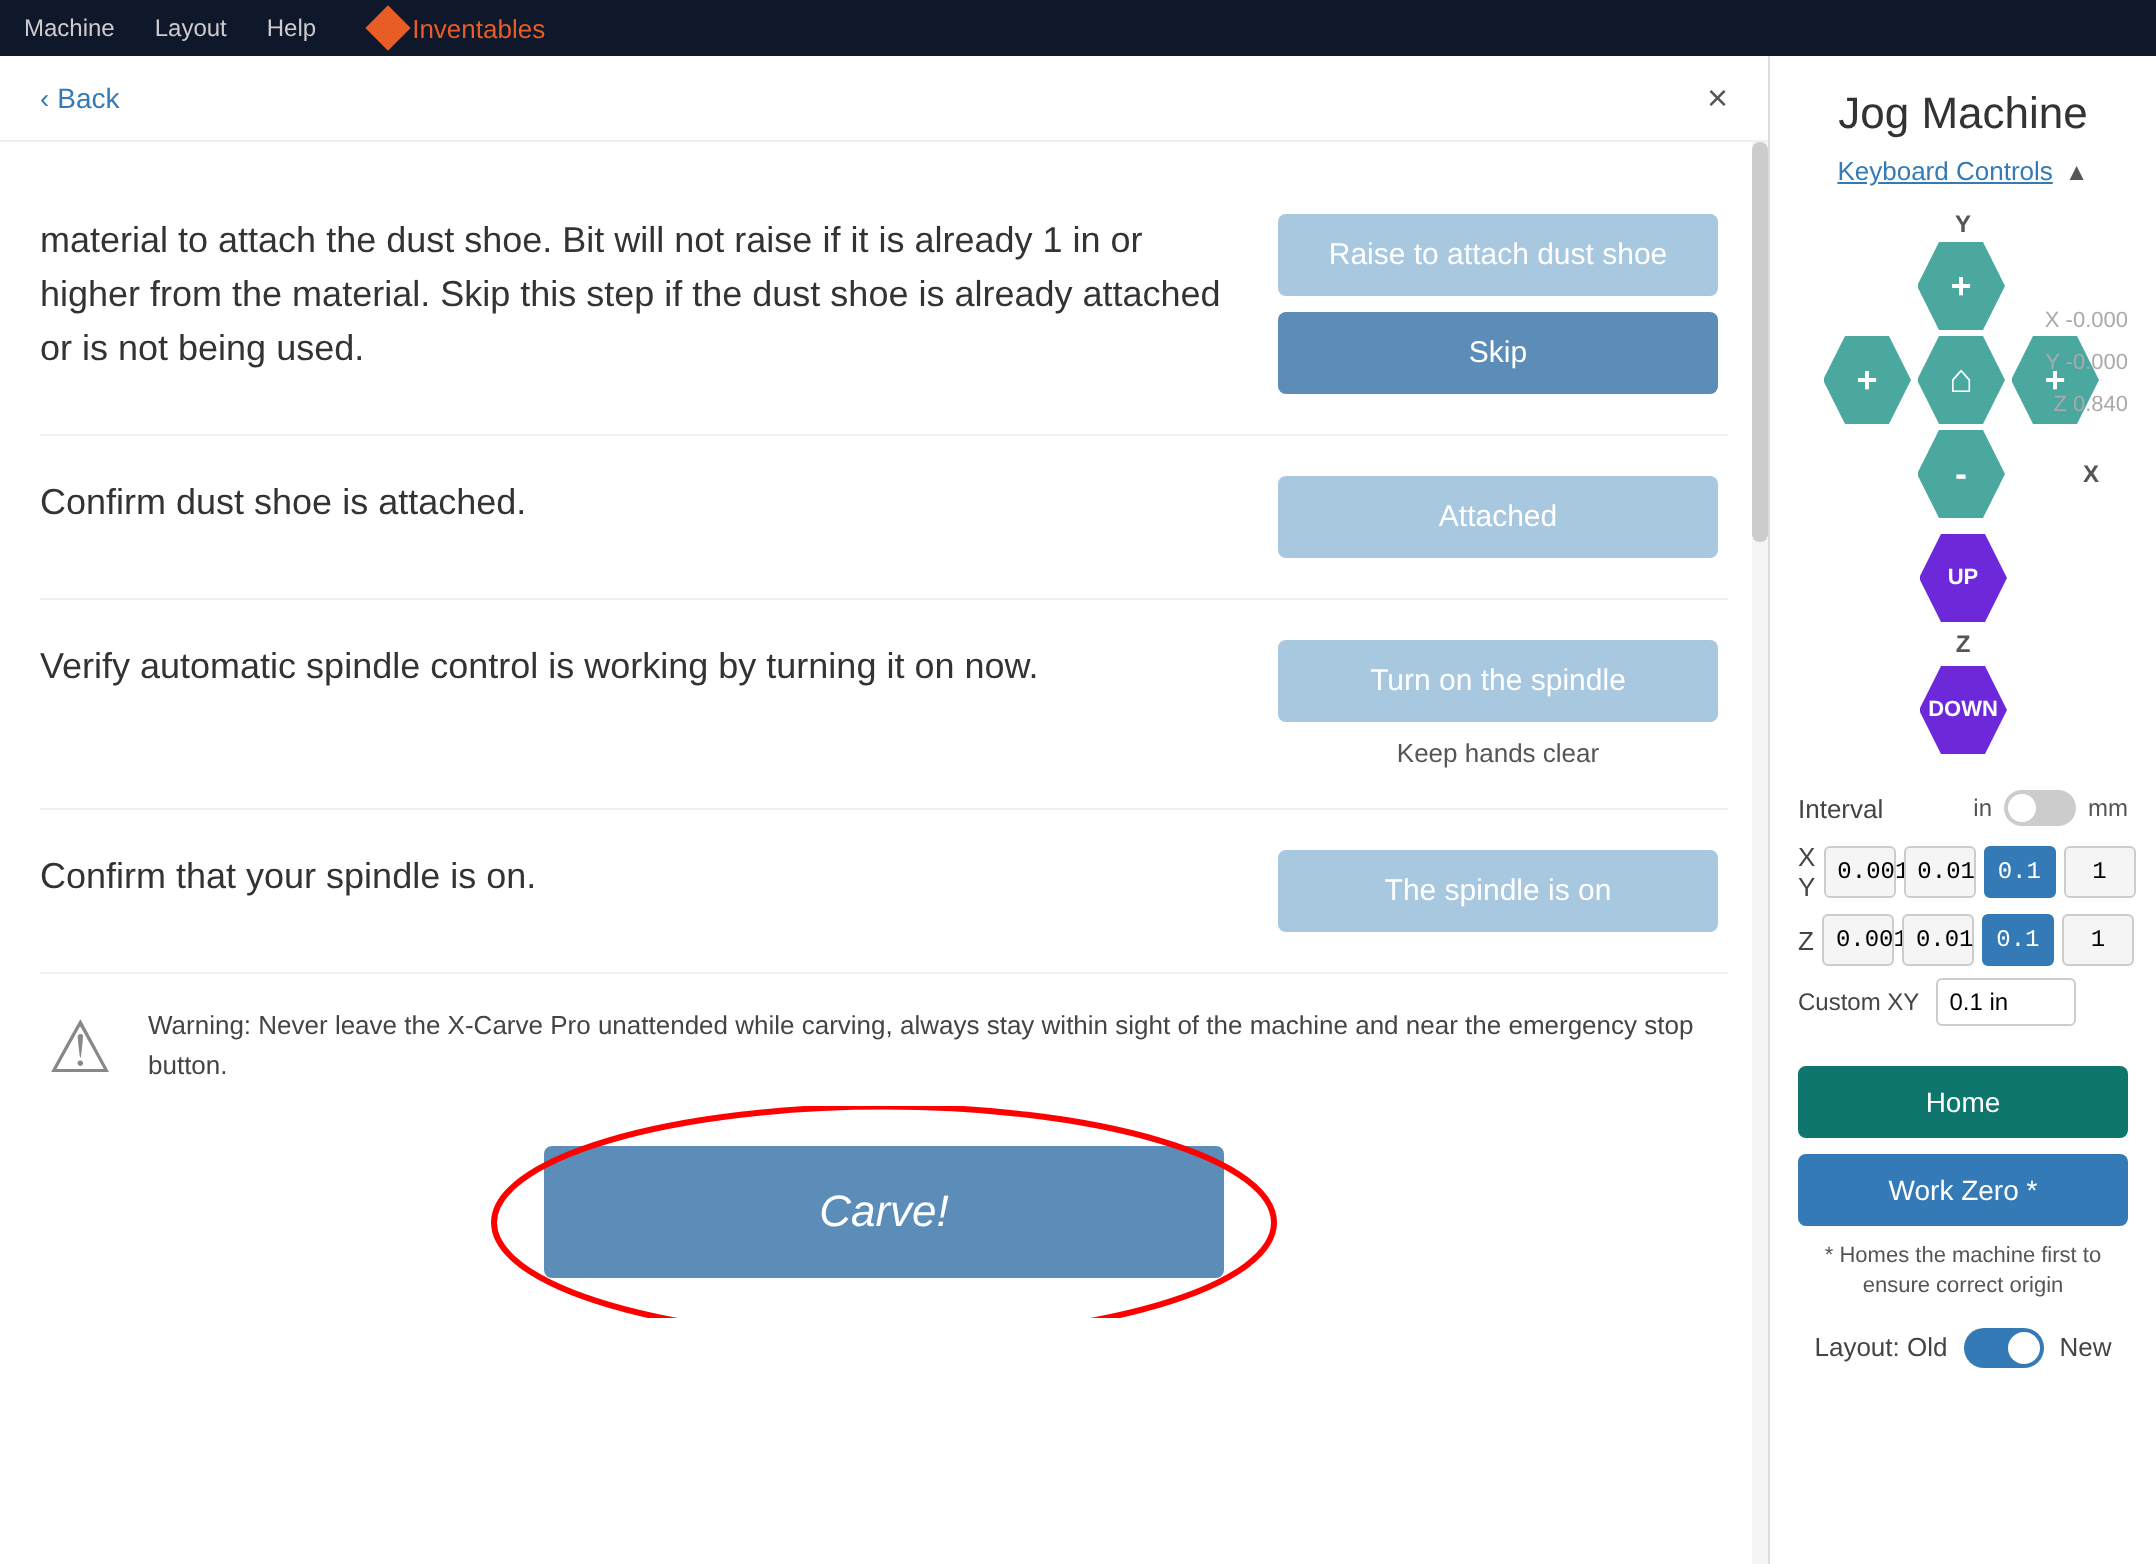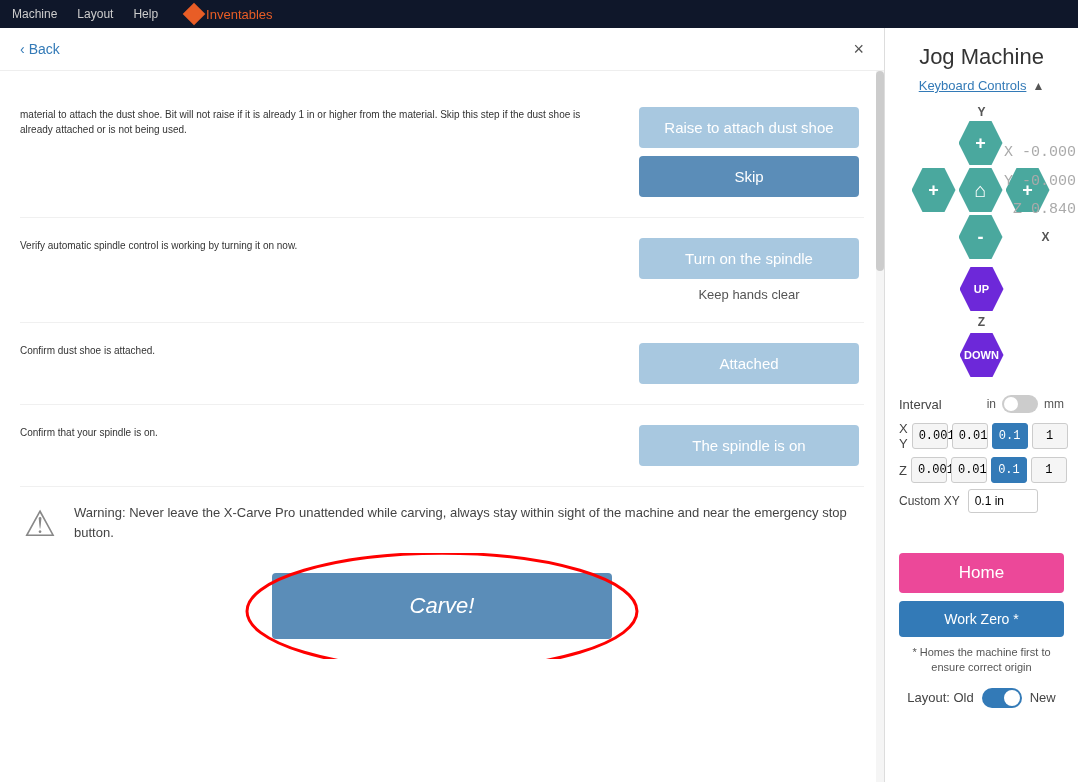--- a/index.html
+++ b/index.html
@@ -101,21 +101,21 @@
       align-items: flex-start;
       justify-content: space-between;
       padding: 20px 0;
       border-bottom: 1px solid #f0f0f0;
       gap: 20px;
     }
     .step-row:last-child { border-bottom: none; }
 
     .step-text {
       flex: 1;
-      font-size: 10px;
+      font-size: 18px;
       color: #333;
       line-height: 1.5;
     }
 
     .step-actions {
       display: flex;
       flex-direction: column;
       align-items: center;
       gap: 8px;
       min-width: 230px;
@@ -374,30 +374,29 @@
     }
 
     
     .jog-action-btns {
       padding: 10px 14px 0;
       display: flex;
       flex-direction: column;
       gap: 8px;
     }
     .btn-home {
-      background: #ec4899;
+      background: #0f766e;
       color: white;
       border: none;
       border-radius: 4px;
       padding: 10px;
-      font-size: 17px;
+      font-size: 14px;
       cursor: pointer;
       width: 100%;
       text-align: center;
-      margin-top: 20px;
     }
     .btn-work-zero {
       background: #337ab7;
       color: white;
       border: none;
       border-radius: 4px;
       padding: 10px;
       font-size: 14px;
       cursor: pointer;
       width: 100%;
@@ -442,29 +441,28 @@
     .jog-xy-and-coords {
       display: flex;
       align-items: center;
       justify-content: center;
       padding: 0 10px;
       gap: 0;
       position: relative;
     }
 
     .coords-box {
-      font-size: 15px;
+      font-size: 11px;
       color: #aaa;
       line-height: 1.9;
       text-align: right;
       position: absolute;
-      right: 2px;
+      right: 14px;
       top: 50%;
       transform: translateY(-50%);
-      font-family: Liberation Mono, monospace;
     }
   </style>
 </head>
 <body>
 
 <div class="top-bar">
   <span class="top-bar-item">Machine</span>
   <span class="top-bar-item">Layout</span>
   <span class="top-bar-item">Help</span>
   <div class="top-bar-logo">
@@ -490,31 +488,31 @@
 
         <div class="step-row">
           <div class="step-text">material to attach the dust shoe. Bit will not raise if it is already 1 in or higher from the material. Skip this step if the dust shoe is already attached or is not being used.</div>
           <div class="step-actions">
             <button class="btn-light-blue">Raise to attach dust shoe</button>
             <button class="btn-blue-solid">Skip</button>
           </div>
         </div>
 
         <div class="step-row">
+          <div class="step-text">Confirm dust shoe is attached.</div>
+          <div class="step-actions">
+            <button class="btn-light-blue">Attached</button>
+          </div>
+        </div>
+
+        <div class="step-row">
           <div class="step-text">Verify automatic spindle control is working by turning it on now.</div>
           <div class="step-actions">
             <button class="btn-light-blue">Turn on the spindle</button>
             <div class="step-note">Keep hands clear</div>
-          </div>
-        </div>
-
-        <div class="step-row">
-          <div class="step-text">Confirm dust shoe is attached.</div>
-          <div class="step-actions">
-            <button class="btn-light-blue">Attached</button>
           </div>
         </div>
 
         <div class="step-row">
           <div class="step-text">Confirm that your spindle is on.</div>
           <div class="step-actions">
             <button class="btn-light-blue">The spindle is on</button>
           </div>
         </div>
 

